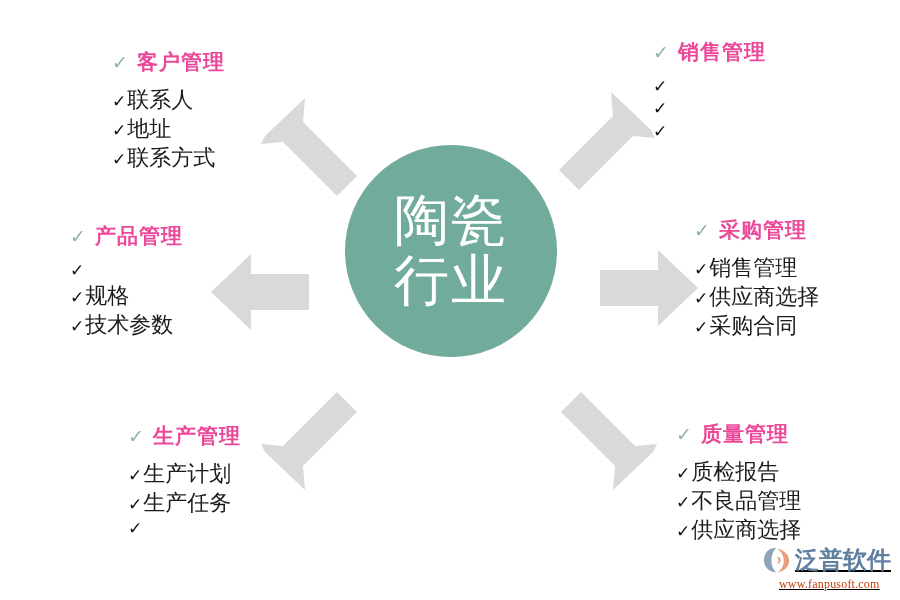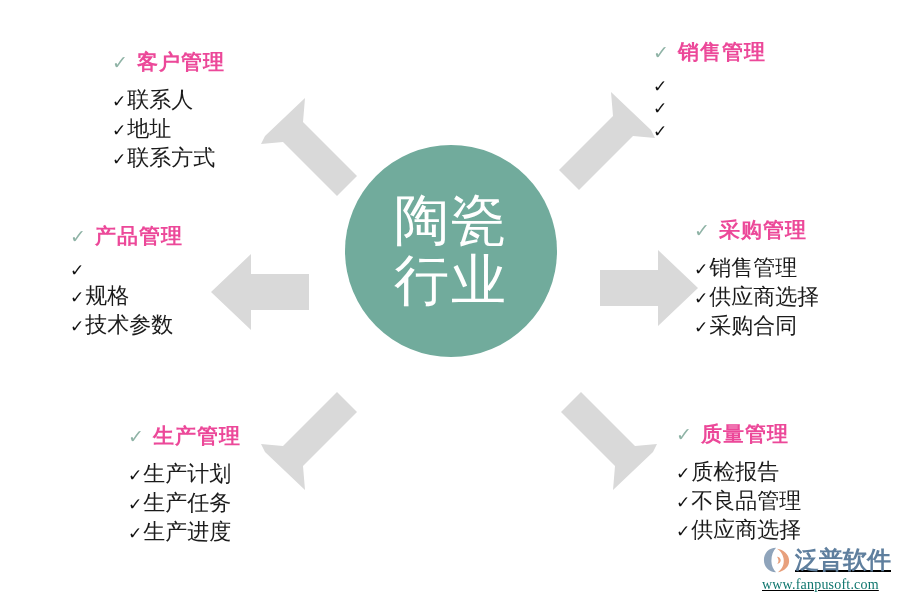--- a/index.html
+++ b/index.html
@@ -129,25 +129,25 @@
   .logo-mark { width: 30px; height: 28px; display: block; }
   .logo-name {
     color: #5f7f9e;
     font-size: 24px;
     font-weight: bold;
     font-family: "Liberation Sans", "DejaVu Sans", sans-serif;
     letter-spacing: 0px;
     line-height: 1;
   }
   .logo-url {
-    color: #0f766e;
-    font-size: 14px;
+    color: #c2410c;
+    font-size: 12px;
     font-family: "Liberation Serif", "DejaVu Serif", serif;
     margin-top: 3px;
-    margin-left: 0;
+    margin-left: 17px;
     letter-spacing: 0.2px;
   }
 </style>
 </head>
 <body>
 
 <div id="canvas">
 
   <div class="arrow" id="arr-up-left" style="left:253px; top:88px;">
     <svg width="112" height="112" viewBox="0 0 112 112">
@@ -279,21 +279,20 @@
       <li>
         <span class="chk">✓</span>
         <span>生产计划</span>
       </li>
       <li>
         <span class="chk">✓</span>
         <span>生产任务</span>
       </li>
       <li>
         <span class="chk">✓</span>
-        <span>生产进度</span>
       </li>
     </ul>
   </div>
 
   <div class="section" id="sec-quality">
     <div class="sec-head">
       <span class="chk">✓</span>
       <span class="htxt">质量管理</span>
     </div>
     <ul class="sec-items">

